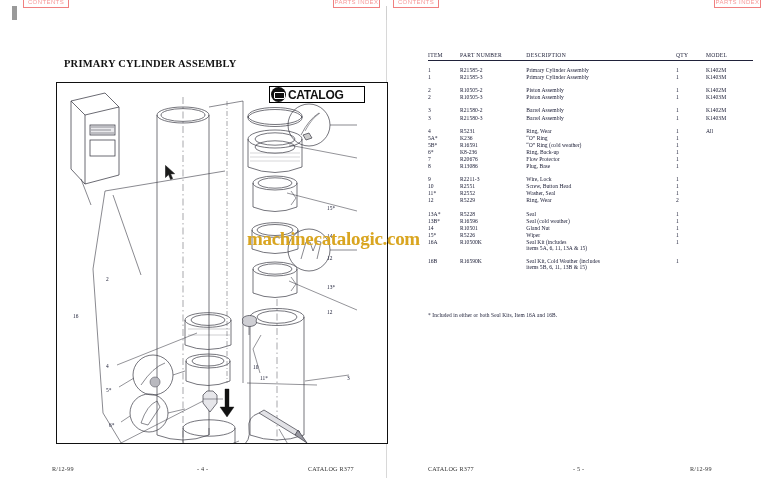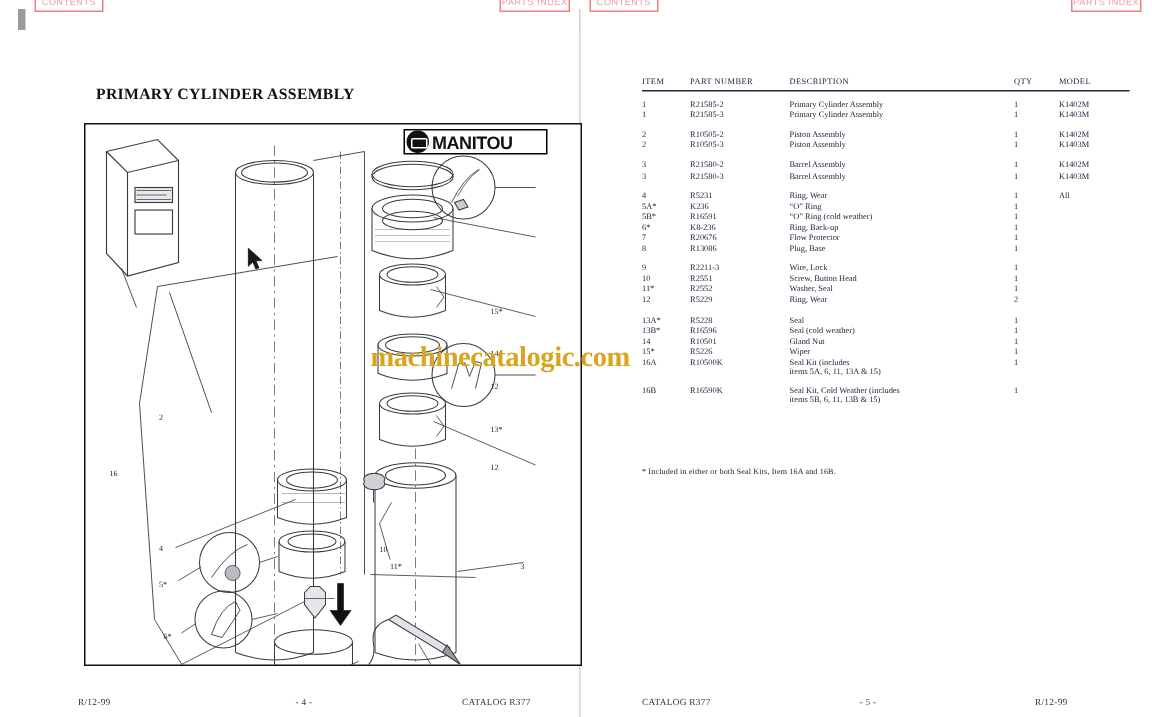--- a/index.html
+++ b/index.html
@@ -309,21 +309,21 @@
 
           <path d="M192 252 l0 -14" stroke-width="0.6"></path>
           <path d="M186 238 a7 4 0 1 0 13 0 a7 4 0 1 0 -13 0" fill="#cfcfd4"></path>
           <path d="M196 266 L204 252" stroke-width="0.55"></path>
           <path d="M203 290 L196 266" stroke-width="0.55"></path>
         </g>
       </svg>
 
       <div id="manitou-logo">
         <span id="manitou-mark"></span>
-        <span id="manitou-word">MANITOU</span>
+        <span id="manitou-word">CATALOG</span>
       </div>
 
       <svg id="mouse-cursor" width="11" height="16" viewBox="0 0 11 16">
         <path d="M0.5 0.5 L0.5 12.5 L3.6 9.6 L5.6 14.4 L7.6 13.5 L5.6 8.9 L9.6 8.7 Z" fill="#1a1a1a" stroke="#1a1a1a" stroke-width="0.6"></path>
       </svg>
 
       <div id="callout-layer">
           <div class="callout" style="left: 16px; top: 230px;">16</div>
           <div class="callout" style="left: 49px; top: 193px;">2</div>
           <div class="callout" style="left: 49px; top: 280px;">4</div>

